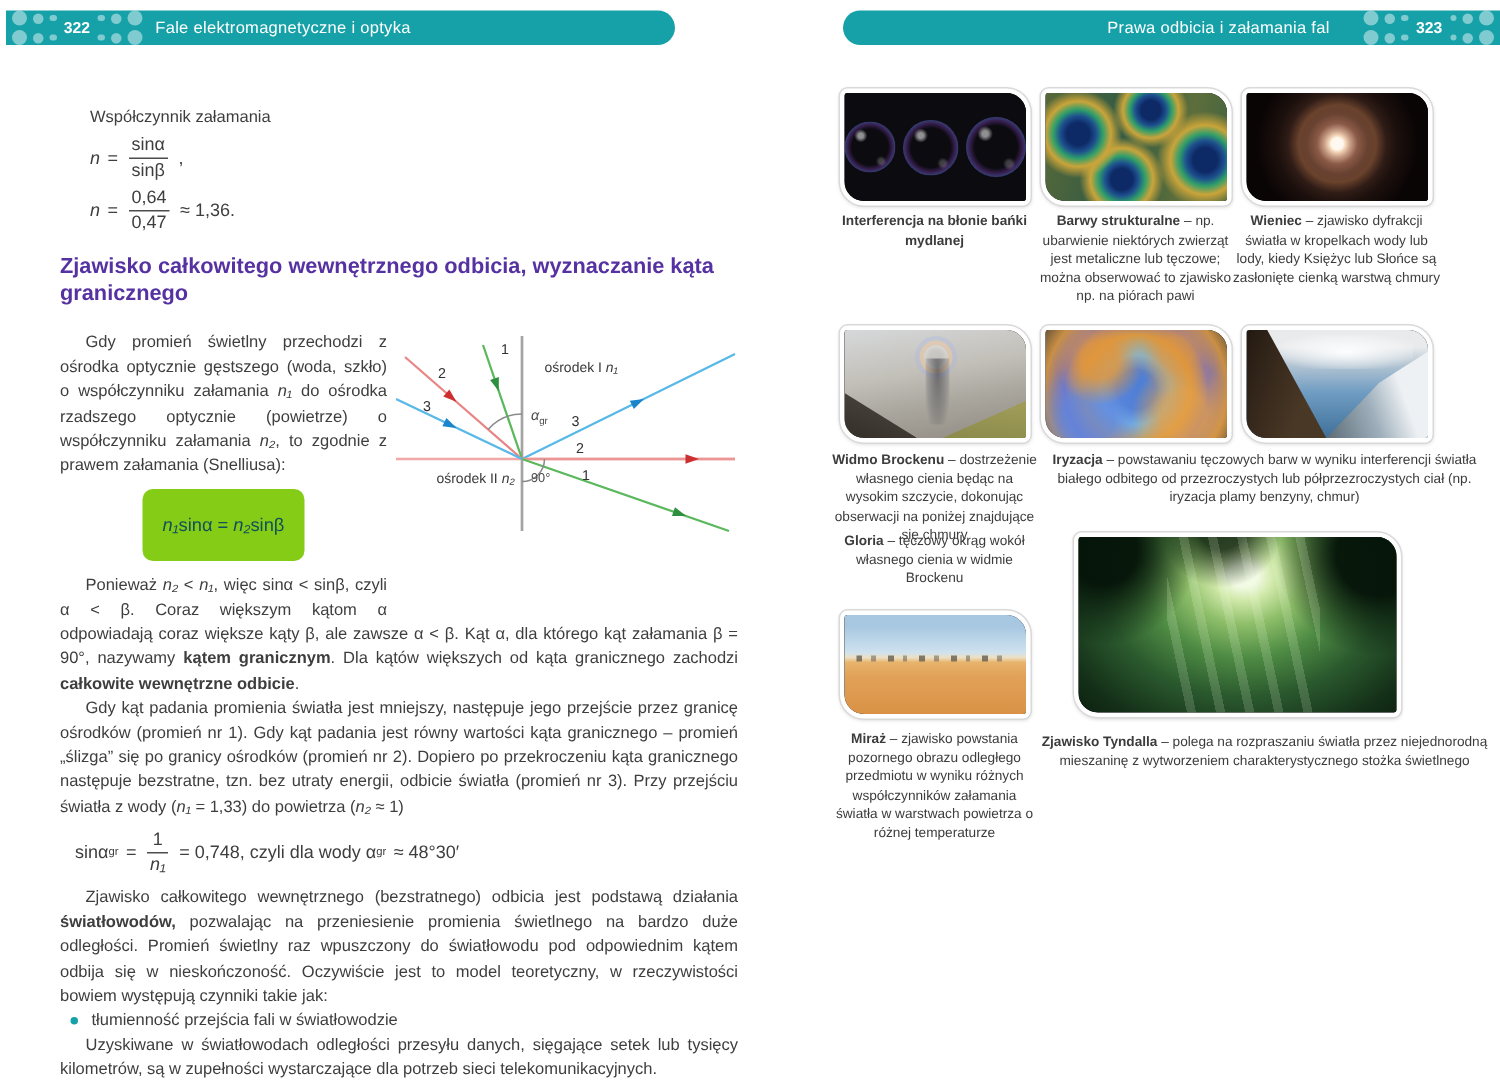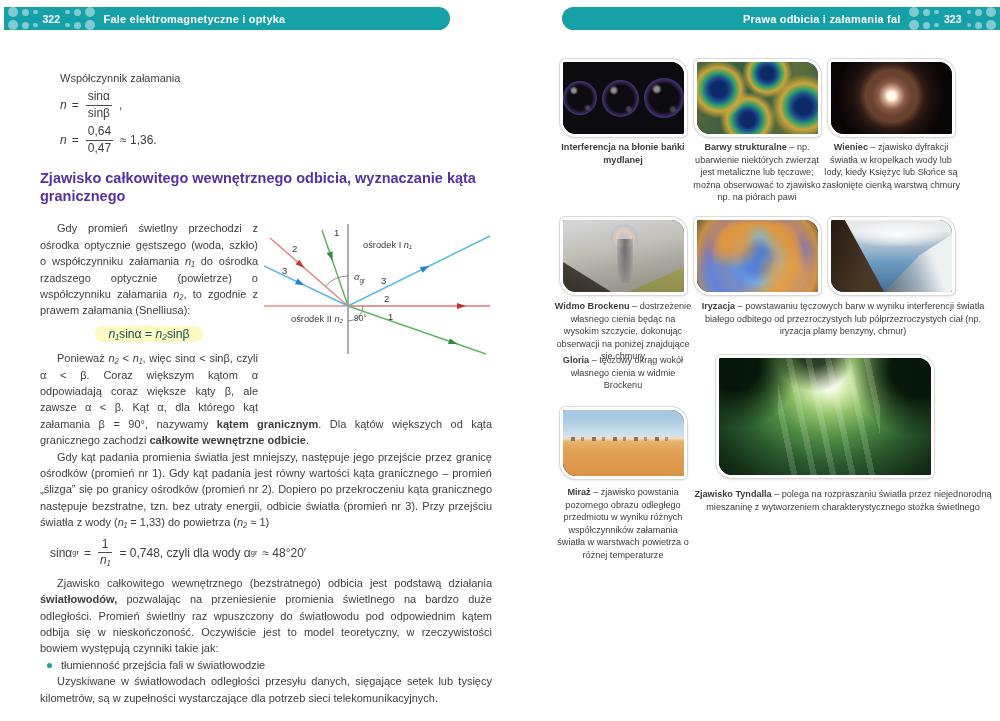--- a/index.html
+++ b/index.html
@@ -5,23 +5,23 @@
   *{margin:0;padding:0;box-sizing:border-box}
   html,body{width:1000px;height:721px}
   body{position:relative;background:#fff;font-family:"Liberation Sans",sans-serif;color:#3e3e3e;overflow:hidden}
   .b{font-weight:700}
   .i{font-style:italic}
 
   
   .bar{position:absolute;top:7px;height:23px;background:#16a1a8;display:flex;align-items:center}
   .bar-left{left:4px;width:446px;border-radius:0 13px 13px 0;padding-left:4px}
   .bar-right{right:0;width:438px;border-radius:13px 0 0 13px;justify-content:flex-end;padding-right:4px}
-  .bar .title{color:#fff;font-weight:700;font-size:11px;letter-spacing:.2px;white-space:nowrap}
+  .bar .title{color:#fff;font-weight:400;font-size:11px;letter-spacing:.2px;white-space:nowrap}
   .bar-left .title{margin-left:9px}
-  .bar-right .title{margin-right:9px}
+  .bar-right .title{margin-right:23px}
   .dotband{display:flex;align-items:center}
   .dotgrid{display:flex;flex-direction:column;gap:3px}
   .dotrow{display:flex;align-items:center;gap:4px}
   .pn{color:#fff;font-weight:700;font-size:10.5px;margin:0 5px}
   .dot{border-radius:50%;background:rgba(255,255,255,.45);flex:0 0 auto}
   .d-lg{width:10px;height:10px}.d-md{width:7px;height:7px}.d-sm{width:4.5px;height:4.5px}
 
   
   .pageL{position:absolute;left:40px;top:72px;width:452px}
   .small-label{font-size:11px;margin:0 0 5px 20px}
@@ -31,21 +31,21 @@
   .frac{display:inline-flex;flex-direction:column;align-items:center;line-height:1.3;margin:0 2px}
   .frac .den{border-top:1px solid #4c4c4c;padding:0 2px}
   .frac .num{padding:0 2px}
   .formula .tail{margin-left:5px}
   .sub{font-size:7.5px;vertical-align:sub}
   .h2{color:#5531a1;font-size:14.5px;font-weight:700;line-height:1.24;margin:14px 0 14px}
   .flow{font-size:11px;line-height:16.4px;text-align:justify}
   .flow p{text-indent:17px}
   .diagram-float{float:right;width:228px;height:134px;margin:2px 0 50px 6px}
   .law-line{text-align:center;text-indent:0 !important;margin:7px 0 8px}
-  .law-box{display:inline-block;background:#fef9c3;color:#11505c;border-radius:7px;padding:0 13px;font-size:12.2px}
+  .law-box{display:inline-block;background:#84cc16;color:#11505c;border-radius:7px;padding:16px 13px;font-size:12.2px}
   .f3{margin:6px 0 6px 10px}
   .bullets{margin:0}
   .bullet-row{display:flex;align-items:flex-start;text-align:right}
   .bullet-dot{flex:0 0 auto;width:5px;height:5px;border-radius:50%;background:#16a1a8;margin:6px 9px 0 7px}
   svg text{font-family:"Liberation Sans",sans-serif}
 
   
   .fig{position:absolute;border:3px solid #fff;border-radius:5px 16px 5px 16px;
        box-shadow:0 0 0 1px #d9d9d9,0 1px 3px rgba(0,0,0,.18);overflow:hidden;background:#000}
   .art{position:absolute;inset:0}
@@ -279,21 +279,21 @@
     <div class="formula f3">
       <span>sinα</span>
         <span class="sub">gr</span>
       <span class="eq">=</span>
       <span class="frac">
         <span class="num">1</span>
         <span class="den i">n₁</span>
       </span>
       <span class="tail">= 0,748, czyli dla wody α</span>
         <span class="sub">gr</span>
-      <span class="tail">≈ 48°20′</span>
+      <span class="tail">≈ 48°30′</span>
     </div>
 
     <p><span>Zjawisko całkowitego wewnętrznego (bezstratnego) odbicia jest podstawą działania </span><span class="b">światłowodów,</span><span> pozwalając na przeniesienie promienia świetlnego na bardzo duże odległości. Promień świetlny raz wpuszczony do światłowodu pod odpowiednim kątem odbija się w nieskończoność. Oczywiście jest to model teoretyczny, w rzeczywistości bowiem występują czynniki takie jak:</span></p>
 
     <div class="bullets">
       <div class="bullet-row">
         <span class="bullet-dot"></span>
         <span>tłumienność przejścia fali w światłowodzie</span>
       </div>
     </div>

